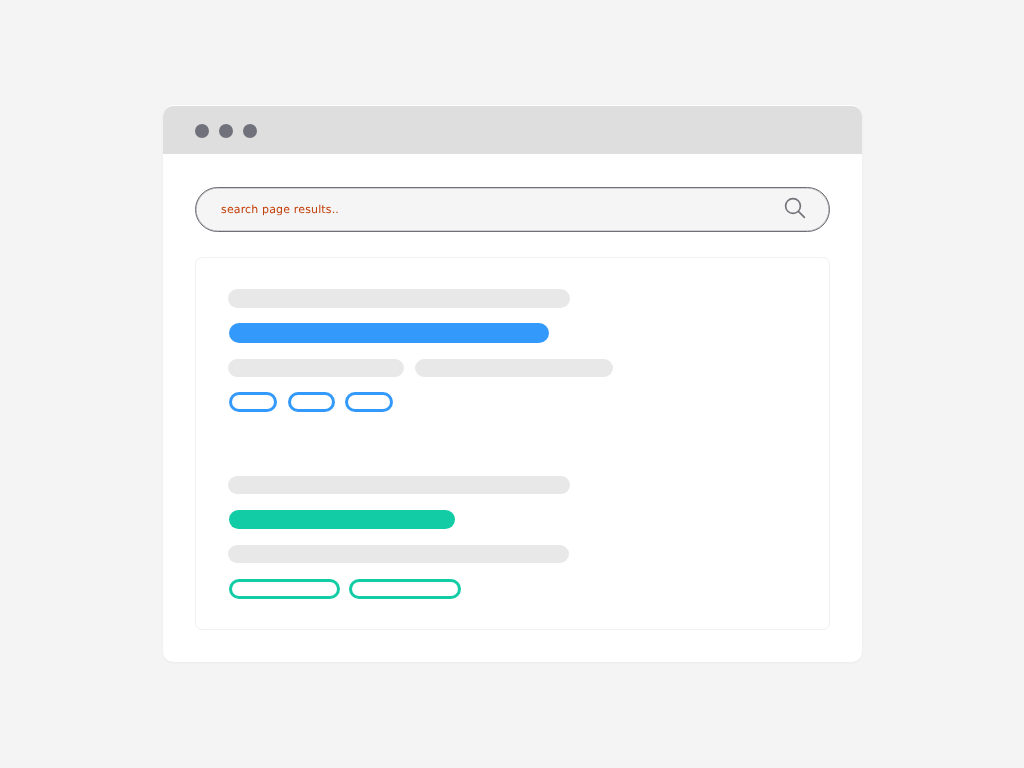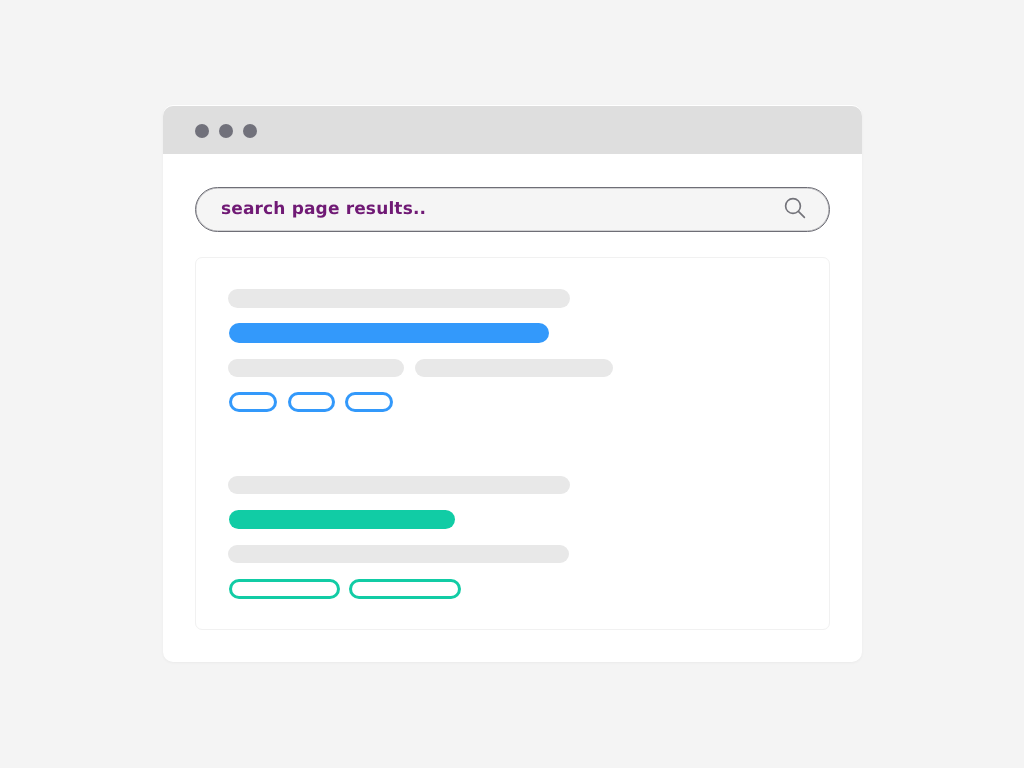--- a/index.html
+++ b/index.html
@@ -29,22 +29,22 @@
   .dot-3 { left:80px; }
   .search {
     position:absolute; left:32.2px; top:81.7px; width:635px; height:45px;
     box-sizing:border-box;
     border:1px solid #6e6e76; border-radius:23px;
     box-shadow:inset 0 0 0 0.6px rgba(110,110,118,0.55);
     background:#f5f5f5;
   }
   .search-text {
     position:absolute; left:25px; top:50%; transform:translateY(-50%);
-    font-size:17px; color:#701a75; letter-spacing:0.15px;
-    white-space:nowrap; will-change:transform;font-weight:bold;
+    font-size:11px; color:#c2410c; letter-spacing:0.15px;
+    white-space:nowrap; will-change:transform;
   }
   .search-icon {
     position:absolute; right:19px; top:50%; transform:translateY(-50%); line-height:0;
   }
   .card {
     position:absolute; left:32.2px; top:151.5px; width:635px; height:373px;
     box-sizing:border-box;
     border:1px solid #f1f1f1; border-radius:7px; background:#ffffff;
   }
   .result-group { position:absolute; left:0; top:0; width:100%; height:100%; }

